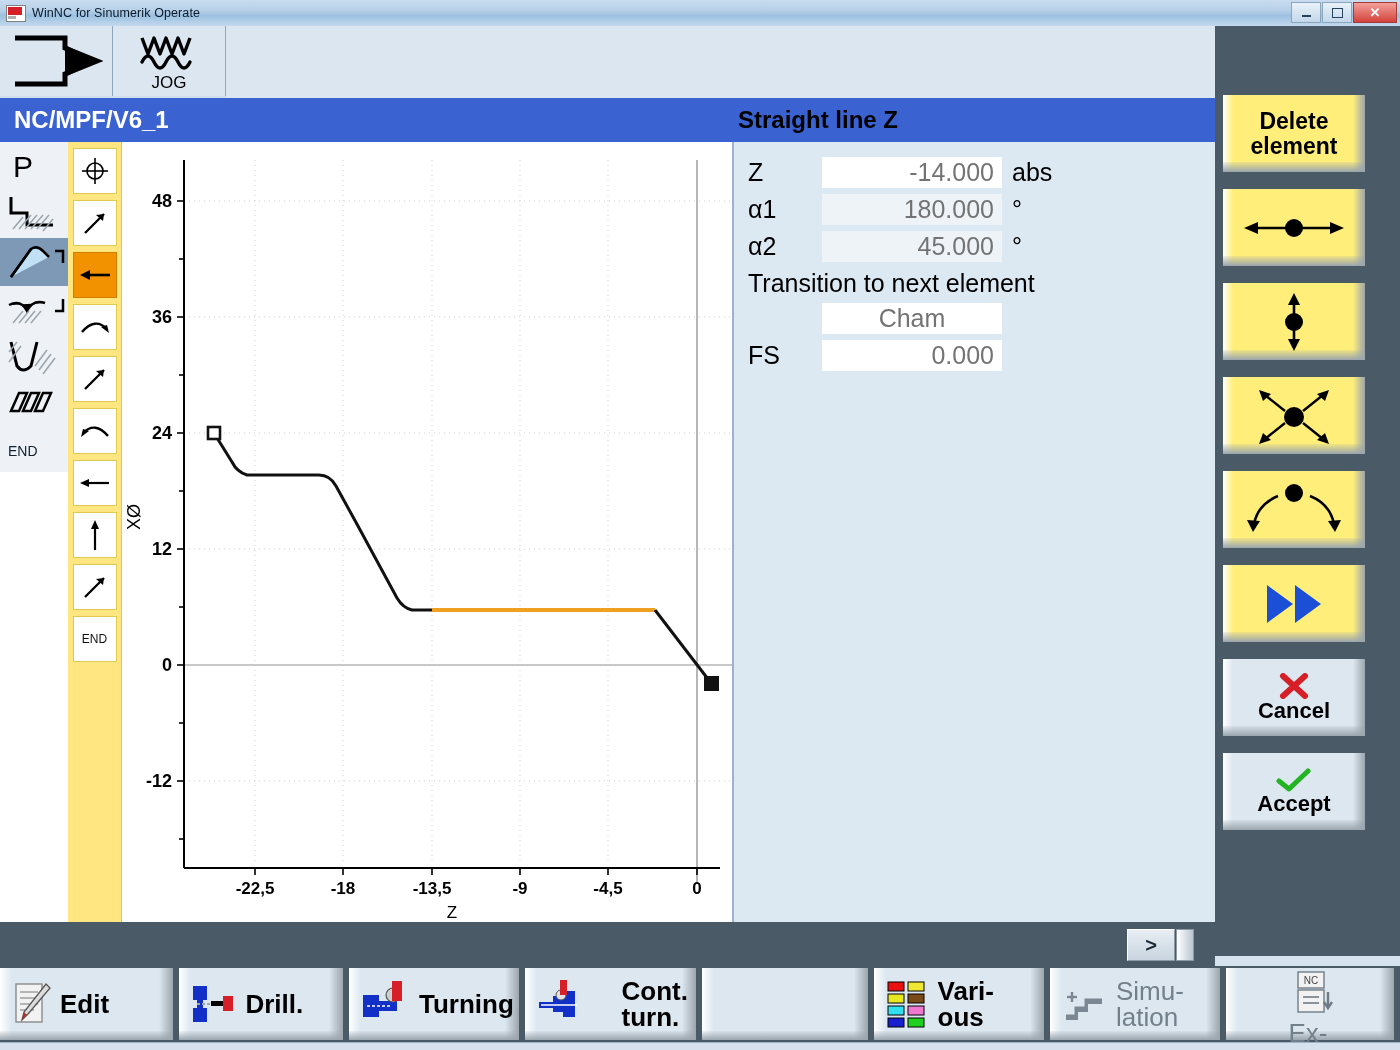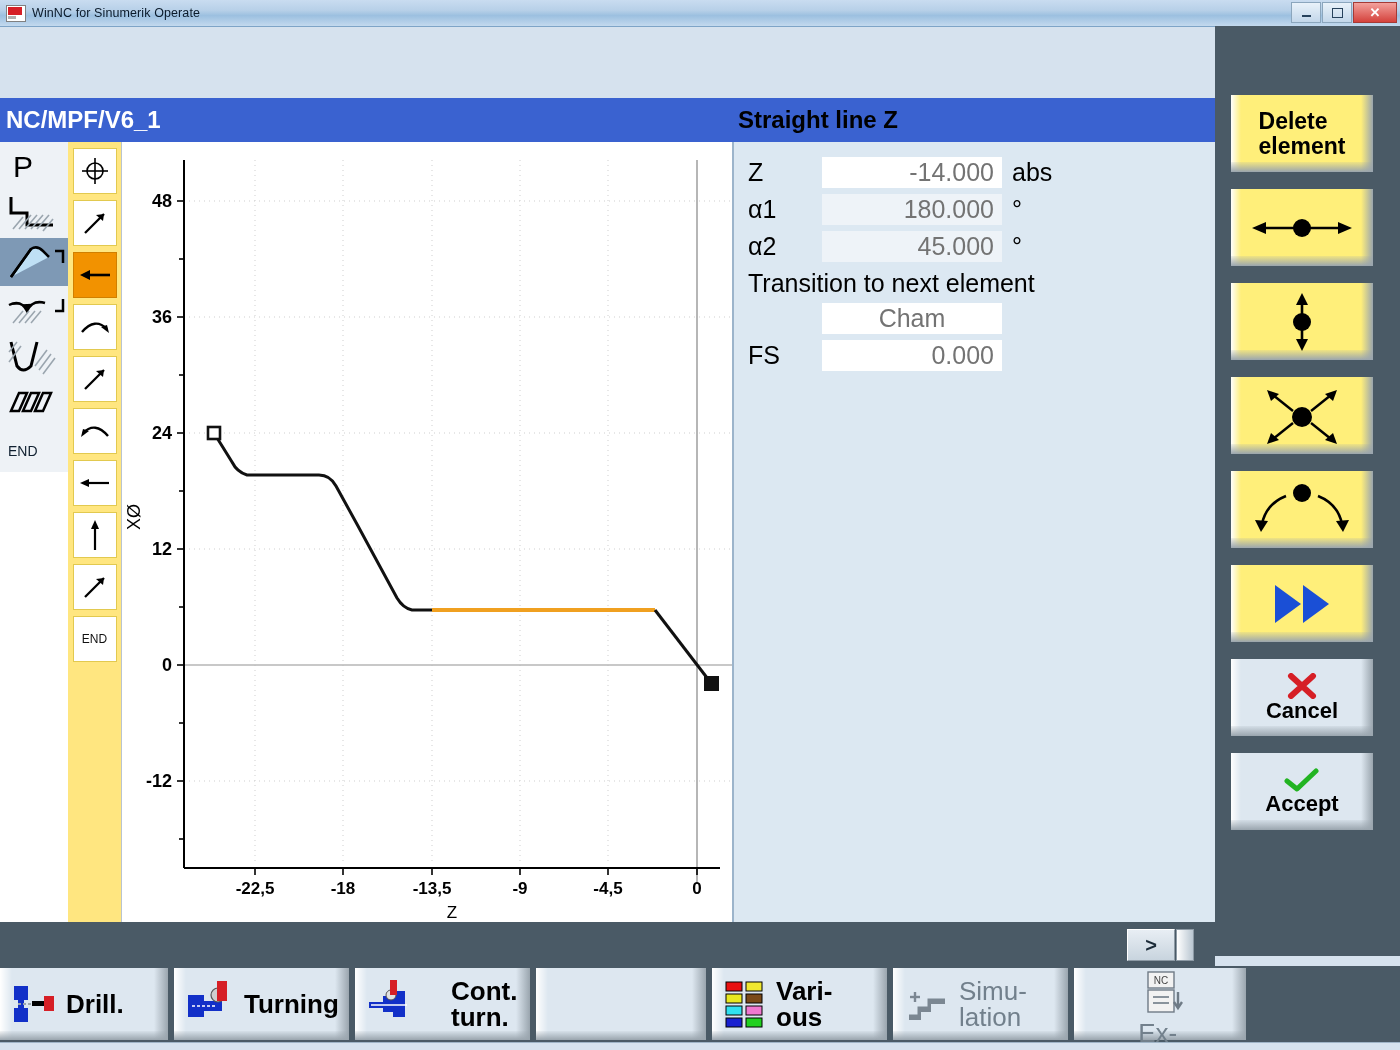--- a/index.html
+++ b/index.html
@@ -78,21 +78,21 @@
   .glyph-area svg { display: block; }
 
   
   .header {
     position: absolute; left: 0; top: 98px; width: 1215px; height: 44px;
     background: #3a62d0;
     border-bottom: 1px solid #2c4ba6;
     display: flex; align-items: center;
   }
   .header .path {
-    color: #ffffff; font-size: 24px; font-weight: 600; margin-left: 6px;
+    color: #ffffff; font-size: 24px; font-weight: 600; margin-left: 14px;
   }
   .header .elemtitle {
     color: #000000; font-size: 24px; font-weight: 600;
     position: absolute; left: 738px;
   }
 
   
   .work {
     position: absolute; left: 0; top: 142px; width: 1215px; height: 780px;
     background: #ffffff;
@@ -194,25 +194,25 @@
 
   
   .rkeys {
     position: absolute; left: 1215px; top: 26px; width: 185px; height: 930px;
     background: #4a5a66;
     padding-top: 69px; box-sizing: border-box;
   }
   .rkey {
     position: relative;
     width: 142px; height: 77px;
-    margin: 0 0 17px 16px;
+    margin: 0 0 17px 8px;
     background: #ffef7a;
     display: flex; align-items: center; justify-content: center;
     box-sizing: border-box;
-    text-align: left;
+    text-align: center;
   }
   .rkey.grey { background: #dde7f0; }
   .rkey::before {
     content: ""; position: absolute; left: 0; top: 0; bottom: 0; width: 10px;
     background: linear-gradient(to right,#ffffff,rgba(255,255,255,0));
   }
   .rkey::after {
     content: ""; position: absolute; right: 0; top: 0; bottom: 0; width: 12px;
     background: linear-gradient(to left,#9aa5ae,rgba(154,165,174,0));
   }
@@ -291,20 +291,40 @@
         </div>
       <div class="win-btn">
           <span class="glyph-max"></span>
         </div>
       <div class="win-btn close">
           <span class="glyph-close">✕</span>
         </div>
     </div>
   </div>
 
+  <div class="modebar">
+    <div class="mode-cell">
+      <span class="glyph-area">
+        <svg width="94" height="58" viewBox="0 0 94 58">
+          <path d="M6 6 H56 V16 L88 29 L56 42 V52 H6" fill="none" stroke="#000" stroke-width="5"></path>
+          <path d="M56 13 L88 29 L56 45 Z" fill="#000"></path>
+        </svg>
+      </span>
+    </div>
+    <div class="mode-cell">
+      <span class="glyph-area">
+        <svg width="94" height="58" viewBox="0 0 94 58">
+          <polyline points="20,6 26,22 32,6 38,22 44,6 50,22 56,6 62,22 68,6" fill="none" stroke="#000" stroke-width="3.4" stroke-linejoin="round"></polyline>
+          <path d="M20 30 q6 -12 12 0 q6 12 12 0 q6 -12 12 0 q6 12 12 0" fill="none" stroke="#000" stroke-width="3.4" stroke-linecap="round"></path>
+          <text x="47" y="56" font-family="Liberation Sans, sans-serif" font-size="17" fill="#000" text-anchor="middle">JOG</text>
+        </svg>
+      </span>
+    </div>
+    <div class="mode-rest"></div>
+  </div>
 
   <div class="header">
     <div class="path">NC/MPF/V6_1</div>
     <div class="elemtitle">Straight line Z</div>
   </div>
 
   <div class="work">
 
     <div class="typecol">
       <div class="typecol-inner">
@@ -626,20 +646,37 @@
           <path d="M4 13 L14 21 L33 3" fill="none" stroke="#22b422" stroke-width="5" stroke-linecap="round" stroke-linejoin="round"></path>
         </svg>
         <div class="rkey-label small">Accept</div>
       </div>
       <div class="rkey-bevel-b"></div>
     </div>
   </div>
 
   <div class="bkeys">
 
+    <div class="bkey w1">
+      <span class="bkey-ico">
+        <svg width="40" height="48" viewBox="0 0 40 48">
+          <rect x="4" y="4" width="26" height="38" fill="#f2f2f2" stroke="#8a8a8a" stroke-width="1.4"></rect>
+          <g stroke="#8a8a8a" stroke-width="1.2">
+            <line x1="8" y1="12" x2="26" y2="12"></line>
+              <line x1="8" y1="18" x2="26" y2="18"></line>
+            <line x1="8" y1="24" x2="26" y2="24"></line>
+              <line x1="8" y1="30" x2="22" y2="30"></line>
+          </g>
+          <path d="M34 4 L38 8 L16 34 L10 40 L12 32 Z" fill="#dcdcdc" stroke="#555" stroke-width="1.3"></path>
+          <path d="M10 40 L12 32 L15 35 Z" fill="#b5322a"></path>
+        </svg>
+      </span>
+      <span class="bkey-lbl">Edit</span>
+      <div class="bkey-bevel-b"></div>
+    </div>
 
     <div class="bkey w2">
       <span class="bkey-ico">
         <svg width="46" height="48" viewBox="0 0 46 48">
           <rect x="2" y="6" width="14" height="14" fill="#1230c8"></rect>
           <rect x="2" y="28" width="14" height="14" fill="#1230c8"></rect>
           <rect x="6" y="20" width="6" height="8" fill="#1230c8"></rect>
           <line x1="6" y1="24" x2="26" y2="24" stroke="#9aa5ae" stroke-width="2" stroke-dasharray="3 2"></line>
           <rect x="20" y="21" width="12" height="5" fill="#000"></rect>
           <rect x="32" y="16" width="10" height="15" fill="#d61f26"></rect>

